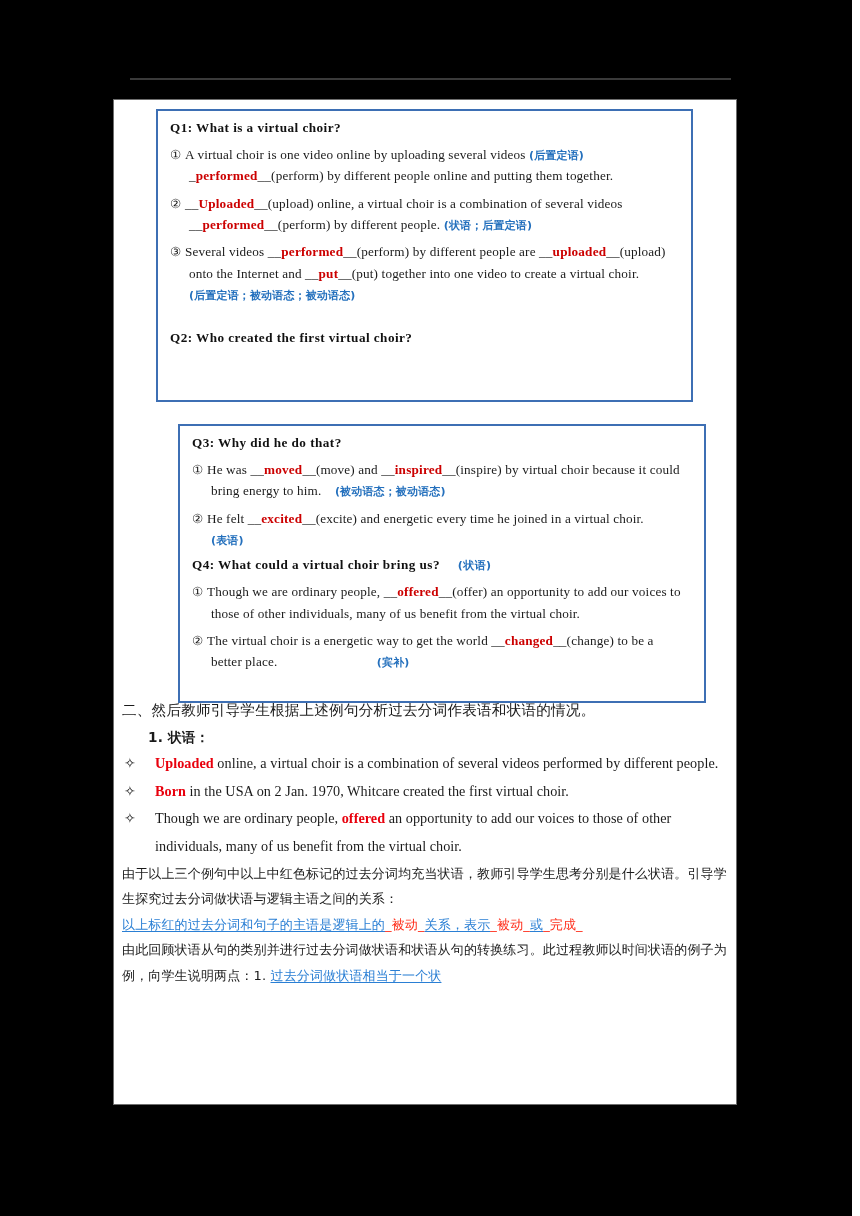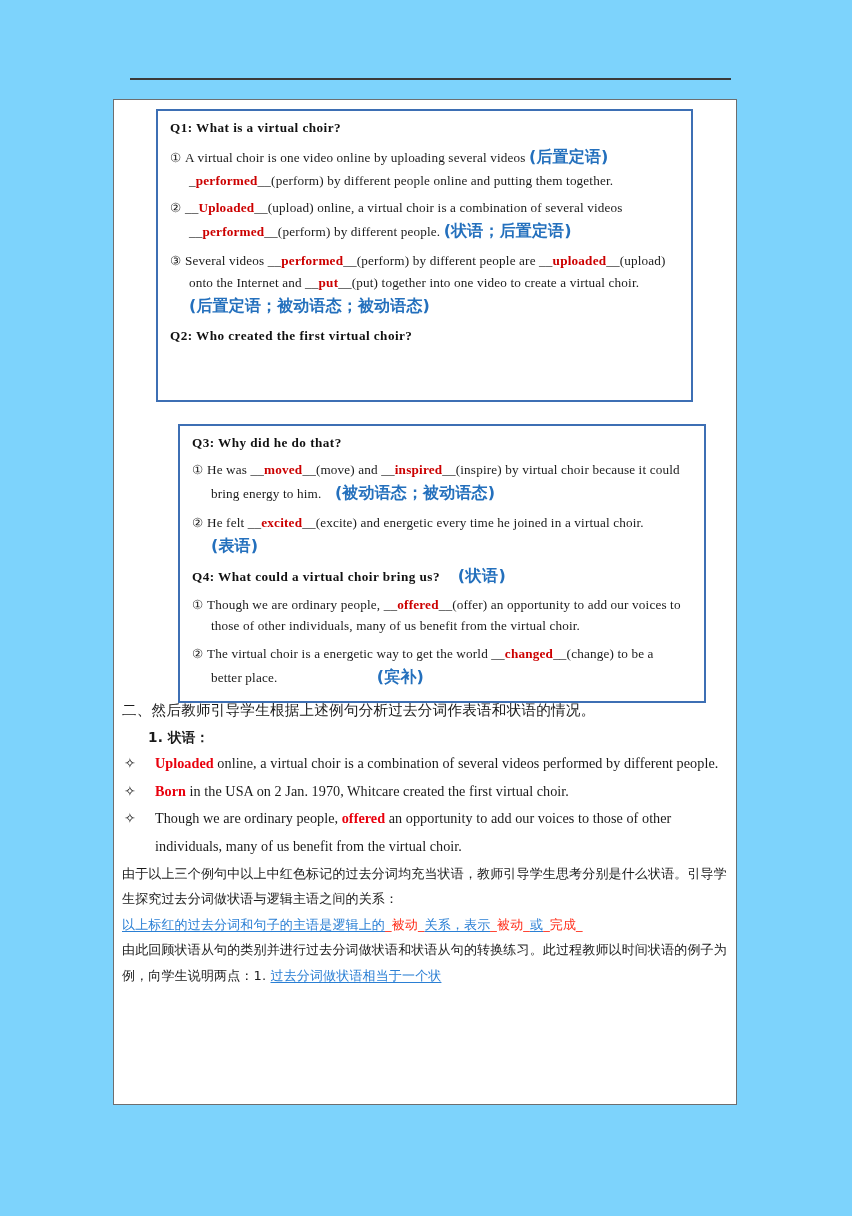--- a/index.html
+++ b/index.html
@@ -14,21 +14,21 @@
     font-family: "Liberation Serif", serif;
     color: #000000;
     overflow: hidden;
   }
 
   .page {
     position: absolute;
     left: 0; top: 0;
     width: 852px;
     height: 1216px;
-    background: #7dd3fc;
+    background: #000000;
   }
 
   
   .top-rule {
     position: absolute;
     left: 130px;
     top: 78px;
     width: 601px;
     height: 0;
     border-top: 2px solid #3a3a3a;
@@ -99,21 +99,21 @@
   }
   .ans {
     color: #cc0000;
     font-weight: bold;
     letter-spacing: 0.2px;
   }
   .cn-ann {
     color: #2470bd;
     font-family: "DejaVu Sans", "Liberation Sans", sans-serif;
     font-weight: bold;
-    font-size: 16px;
+    font-size: 11px;
     white-space: nowrap;
   }
 
   
   .body-area {
     position: absolute;
     left: 0;
     top: 596px;
     width: 624px;
   }
@@ -195,21 +195,21 @@
       <div class="qitem">
         <span class="circnum">②</span><span>__</span><span class="ans">Uploaded</span><span>__(upload) online, a virtual choir is a combination of several videos __</span><span class="ans">performed</span><span>__(perform) by different people.</span>
         <span class="cn-ann">(状语；后置定语)</span>
       </div>
 
       <div class="qitem">
         <span class="circnum">③</span><span>Several videos __</span><span class="ans">performed</span><span>__(perform) by different people are __</span><span class="ans">uploaded</span><span>__(upload) onto the Internet and __</span><span class="ans">put</span><span>__(put) together into one video to create a virtual choir.</span>
         <span class="cn-ann">(后置定语；被动语态；被动语态)</span>
       </div>
 
-      <div class="qhead" style="margin-top:8px;">Q2: Who created the first virtual choir?</div>
+      <div class="qhead" style="margin-top:24px;">Q2: Who created the first virtual choir?</div>
 
 
     </div>
 
     <div class="blue-box box-q3">
 
       <div class="qhead">Q3: Why did he do that?</div>
 
       <div class="qitem">
         <span class="circnum">①</span><span>He was __</span><span class="ans">moved</span><span>__(move) and __</span><span class="ans">inspired</span><span>__(inspire) by virtual choir because it could bring energy to him.</span>

